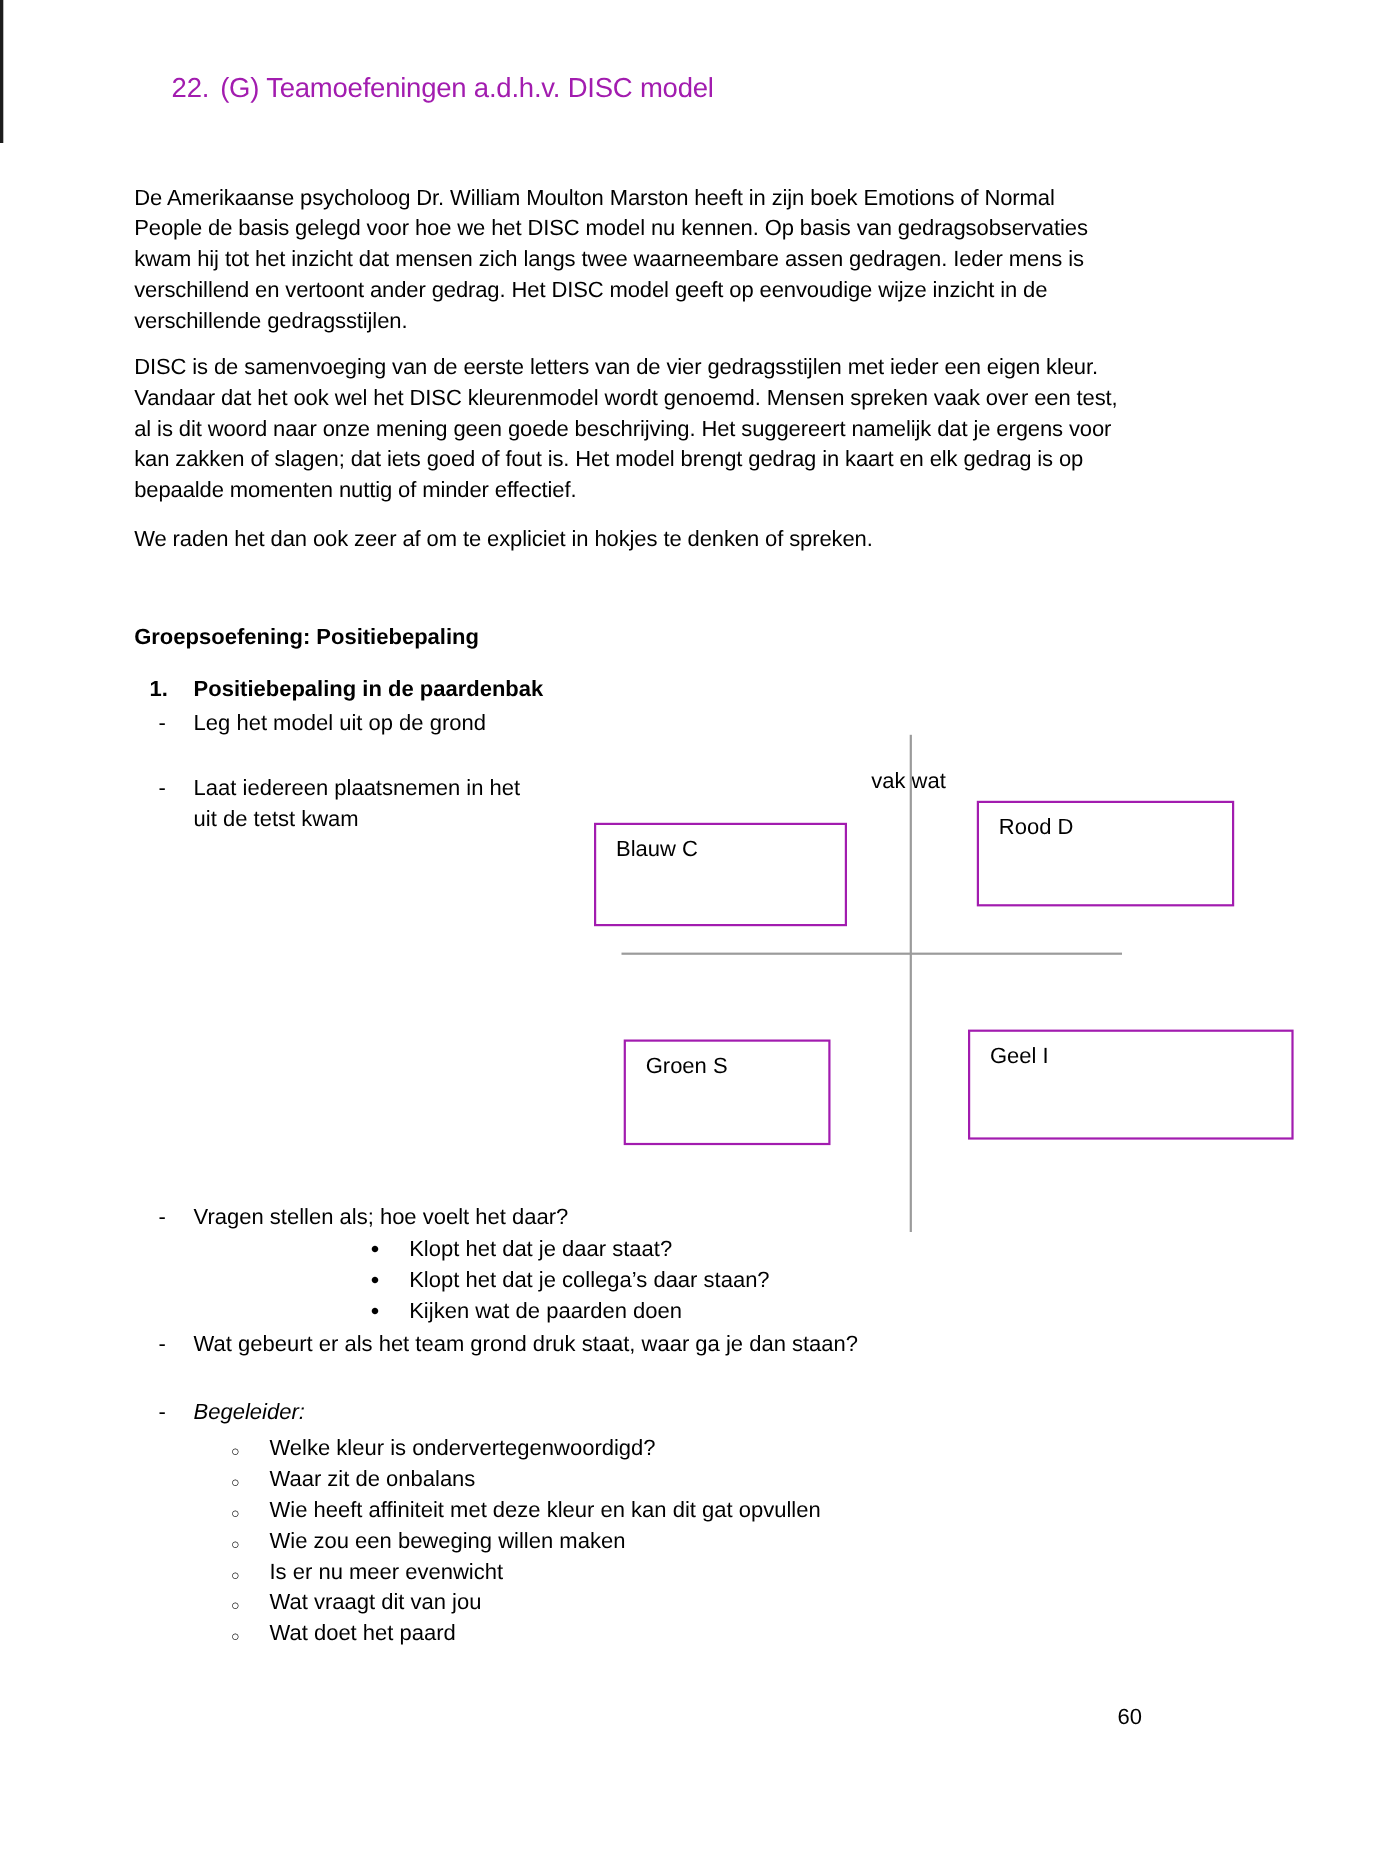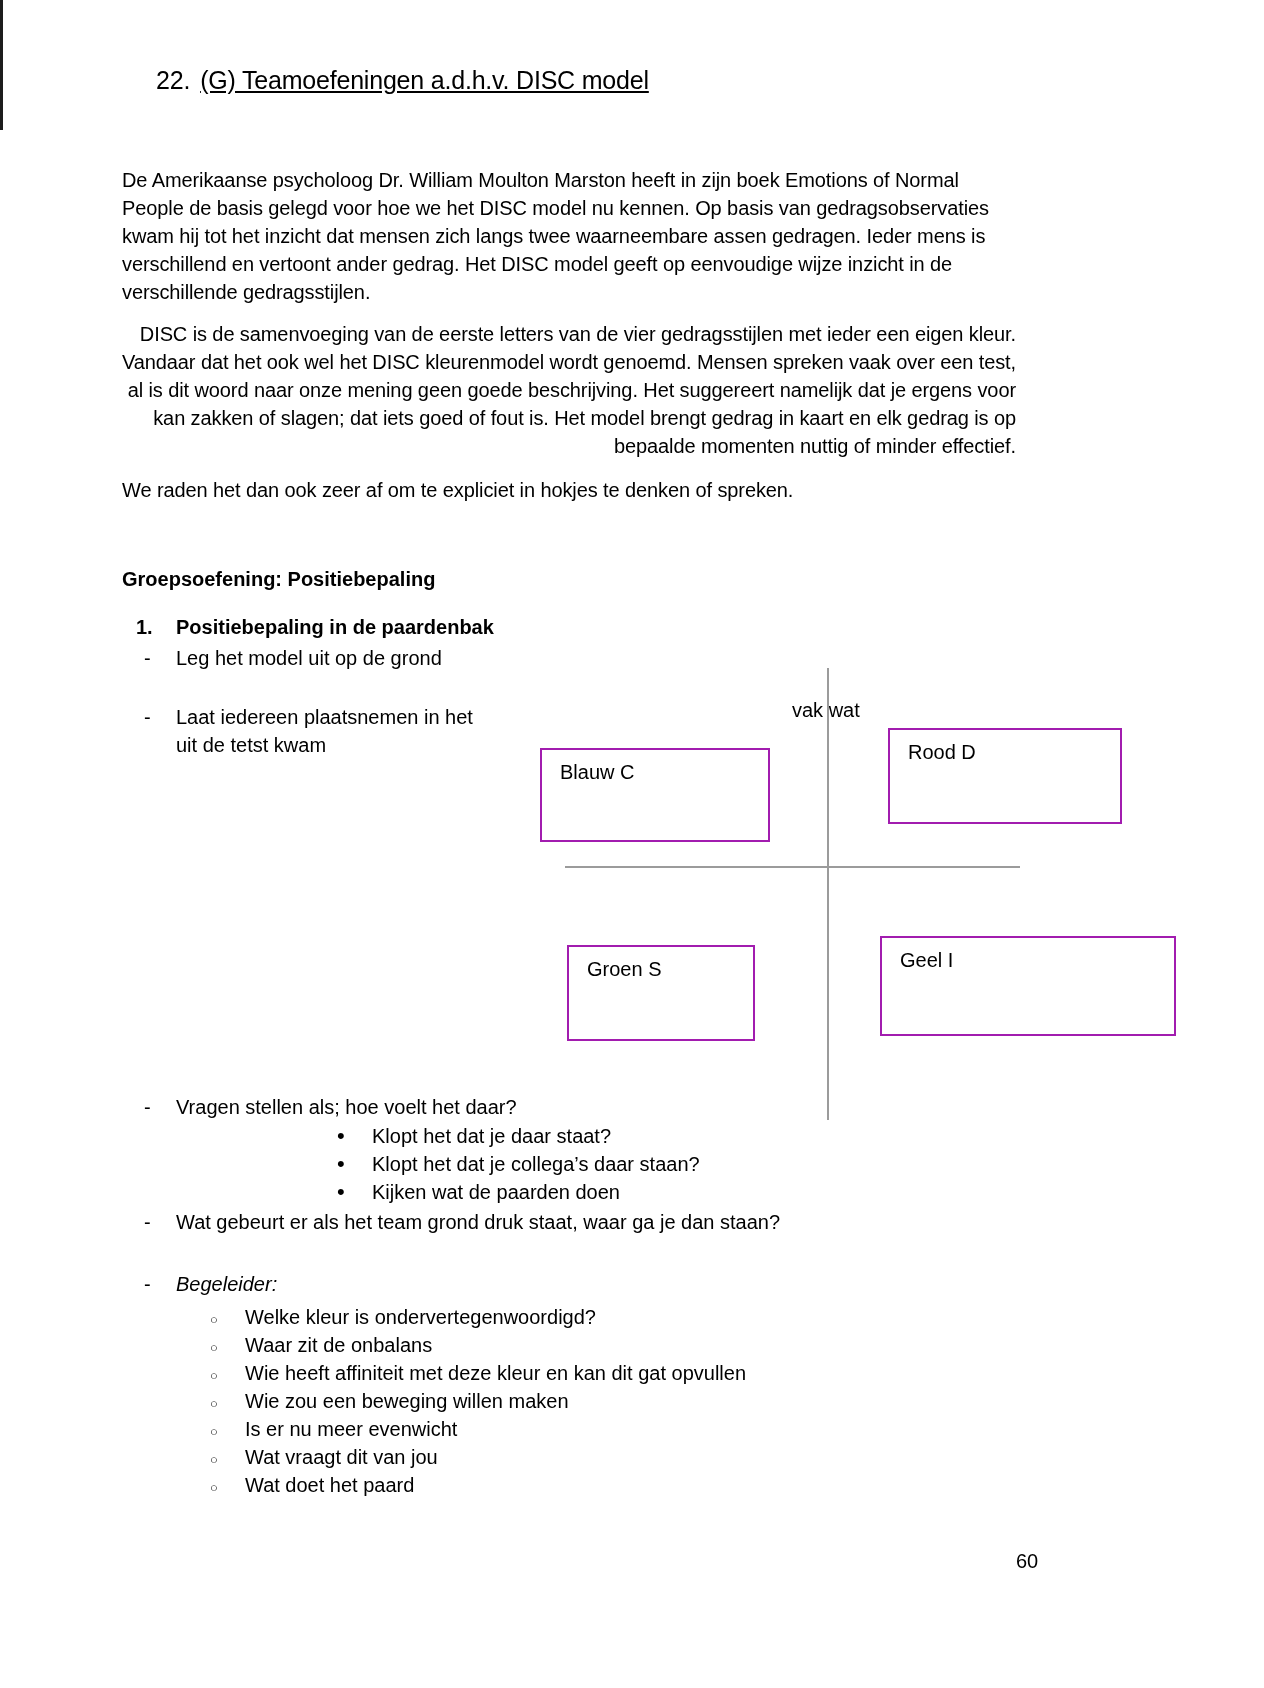--- a/index.html
+++ b/index.html
@@ -16,36 +16,35 @@
     position: absolute;
     left: 0; top: 0;
     width: 3px; height: 130px;
     background: #1d1d1d;
   }
   .doc-heading {
     position: absolute;
     left: 156px; top: 64px;
     font-size: 25px;
     line-height: 32px;
-    color: #000000;
+    color: #a21caf;
     white-space: nowrap;
     letter-spacing: -0.2px;
-    text-decoration: underline;
   }
   .doc-heading .h-num { display: inline-block; margin-right: 10px; }
   .para {
     position: absolute;
     left: 122px;
     font-size: 20px;
     line-height: 28px;
     white-space: nowrap;
     letter-spacing: -0.1px;
   }
   .p1 { top: 166px; }
-  .p2 { top: 320px; text-align: right; }
+  .p2 { top: 320px; }
   .p3 { top: 476px; }
   .section-heading {
     position: absolute;
     left: 122px; top: 568px;
     font-size: 20px;
     font-weight: bold;
     white-space: nowrap;
   }
   .row {
     position: absolute;

